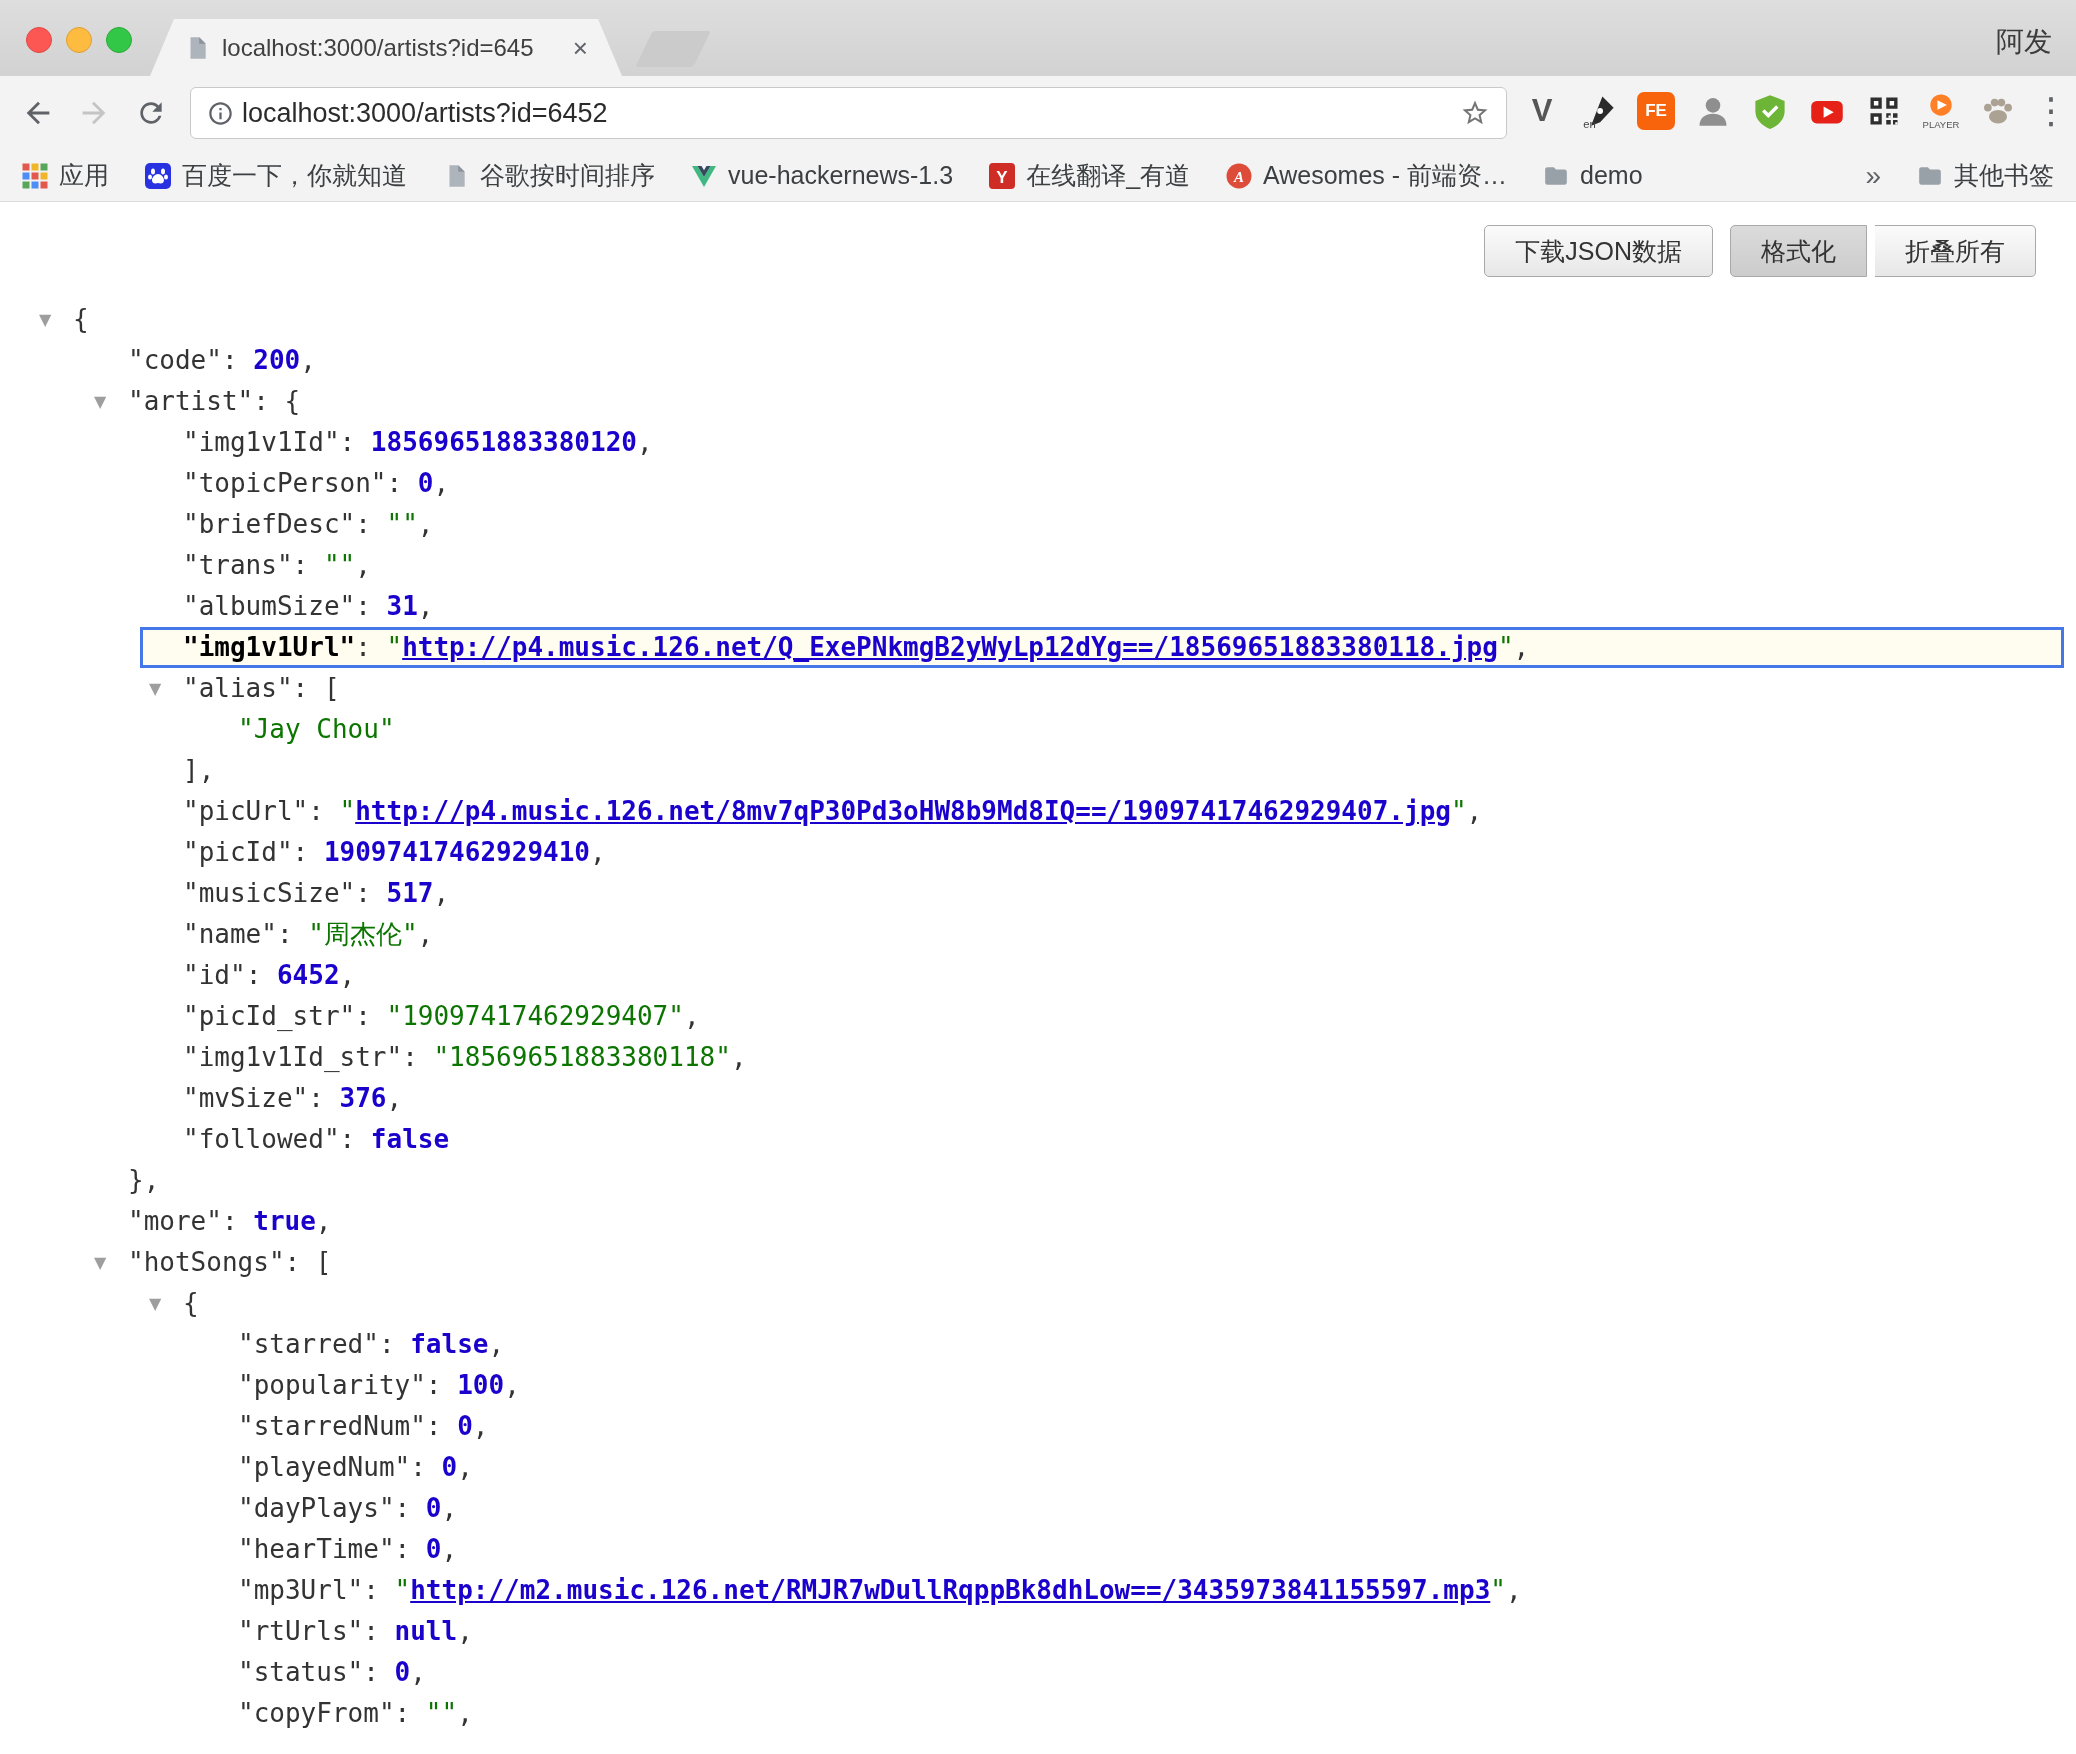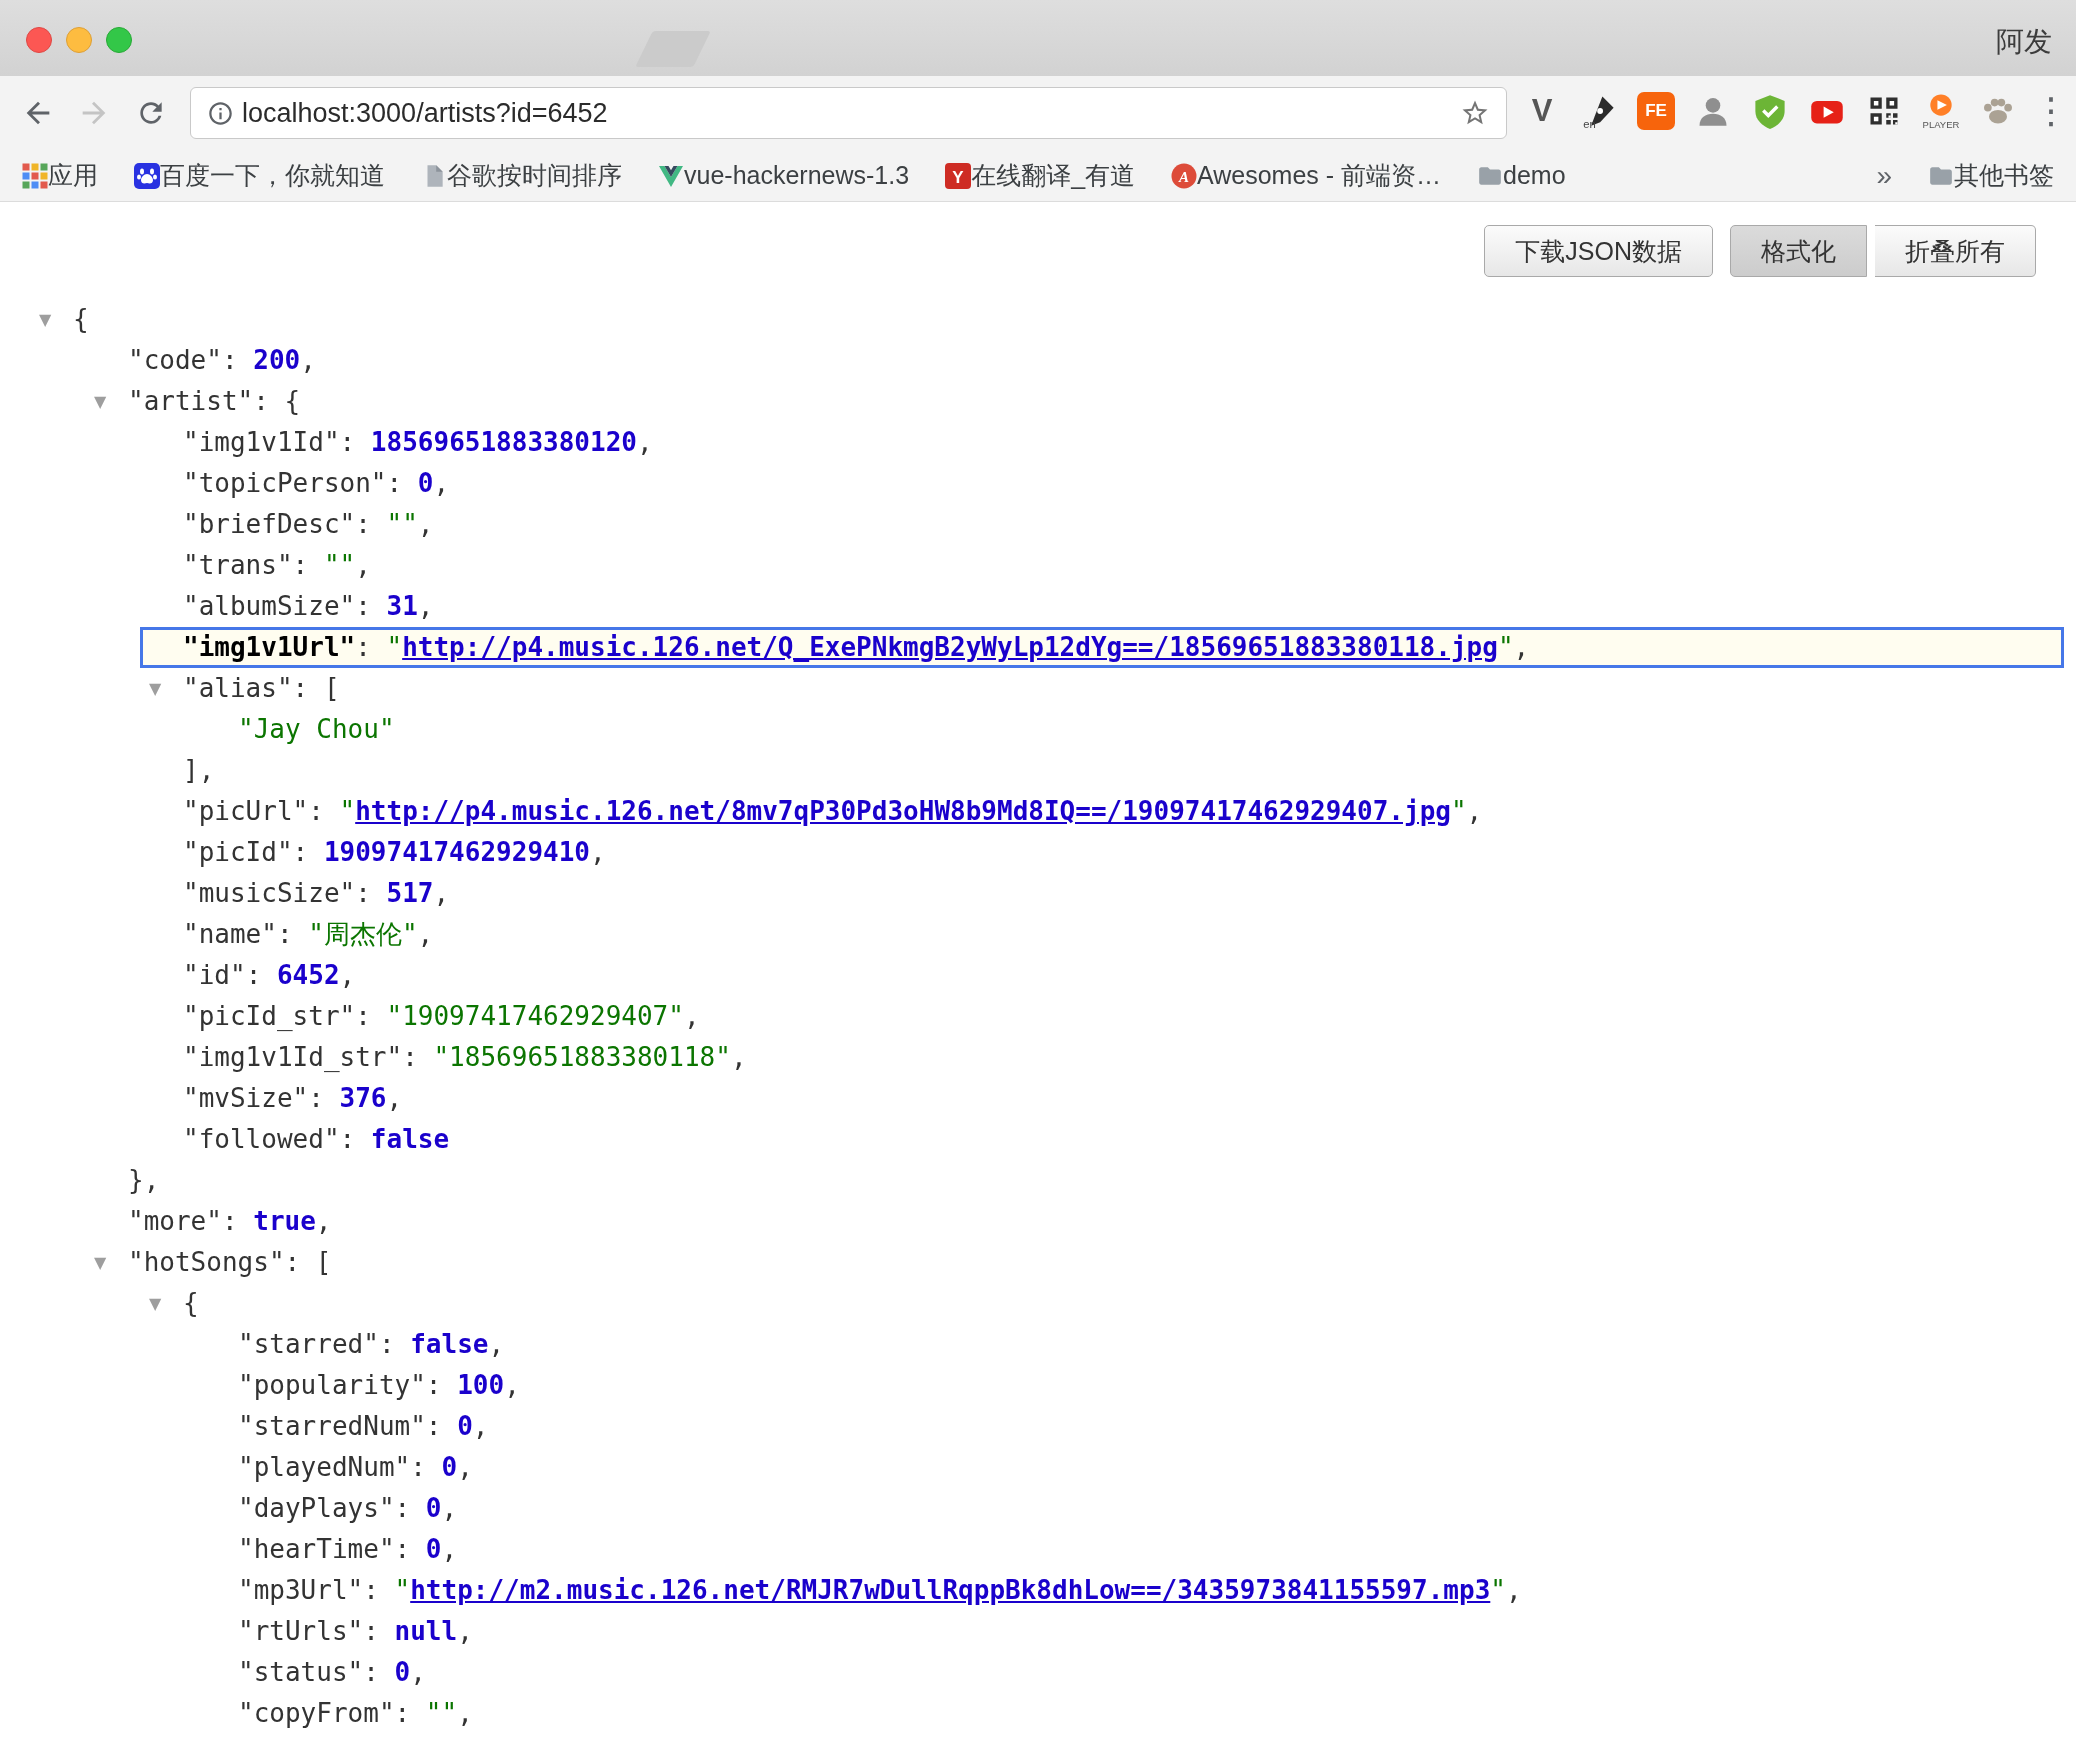--- a/index.html
+++ b/index.html
@@ -35,21 +35,21 @@
   .ext { width: 44px; height: 44px; display: flex; align-items: center; justify-content: center; }
   .vim { font-weight: bold; font-size: 31px; color: #555; }
   .fe { width: 38px; height: 38px; border-radius: 7px; background: #F7640C; color: #fff;
     display: flex; align-items: center; justify-content: center; font-weight: bold; font-size: 17px; }
   .menu-dots { font-size: 36px; color: #5F6368; width: 34px; text-align: center; }
 
   
   .bookmarks { position: absolute; top: 150px; left: 0; right: 0; height: 52px; background: #F3F3F3;
     border-bottom: 1px solid #DCDCDC; display: flex; align-items: center; padding: 0 22px; gap: 36px;
     font-size: 25px; color: #3C4043; white-space: nowrap; }
-  .bm { display: flex; align-items: center; }
+  .bm { display: flex; align-items: center; gap: 11px; }
   .bm-overflow { margin-left: auto; font-size: 28px; color: #5F6368; }
 
   
   .content { position: absolute; top: 203px; left: 0; right: 0; bottom: 0; background: #fff; }
   .actions { display: flex; justify-content: flex-end; padding: 22px 40px 0 0; gap: 17px; }
   .btn { appearance: none; border: 1px solid #A9A9A9; border-radius: 5px; height: 52px;
     padding: 0 30px; font-size: 25px; color: #333;
     background: linear-gradient(#FBFBFB, #E7E7E7); font-family: "Liberation Sans", sans-serif; }
   .segmented { display: flex; }
   .segmented .btn { border-radius: 0; }
@@ -72,20 +72,30 @@
   .jline.hl .jkey { font-weight: bold; color: #000; }
 </style>
 </head>
 <body>
 
 <div class="tabstrip">
   <div class="traffic">
     <span class="light red"></span>
     <span class="light yellow"></span>
     <span class="light green"></span>
+  </div>
+  <div class="tab">
+    <span style="display:flex;">
+      <svg width="26" height="26" viewBox="0 0 24 24">
+          <path d="M6 2h8l6 6v14H6z" fill="#AEB4BB"></path>
+          <path d="M14 2l6 6h-6z" fill="#8C939B"></path>
+        </svg>
+    </span>
+    <span class="tab-title">localhost:3000/artists?id=645</span>
+    <span class="tab-close">×</span>
   </div>
   <div class="newtab"></div>
   <div class="profile">阿发</div>
 </div>
 
 <div class="toolbar">
   <div class="navbtn" style="left:14px;">
     <svg width="34" height="34" viewBox="0 0 24 24">
         <path d="M20 11H7.83l5.59-5.59L12 4l-8 8 8 8 1.41-1.41L7.83 13H20v-2z" fill="#5F6368"></path>
       </svg>

